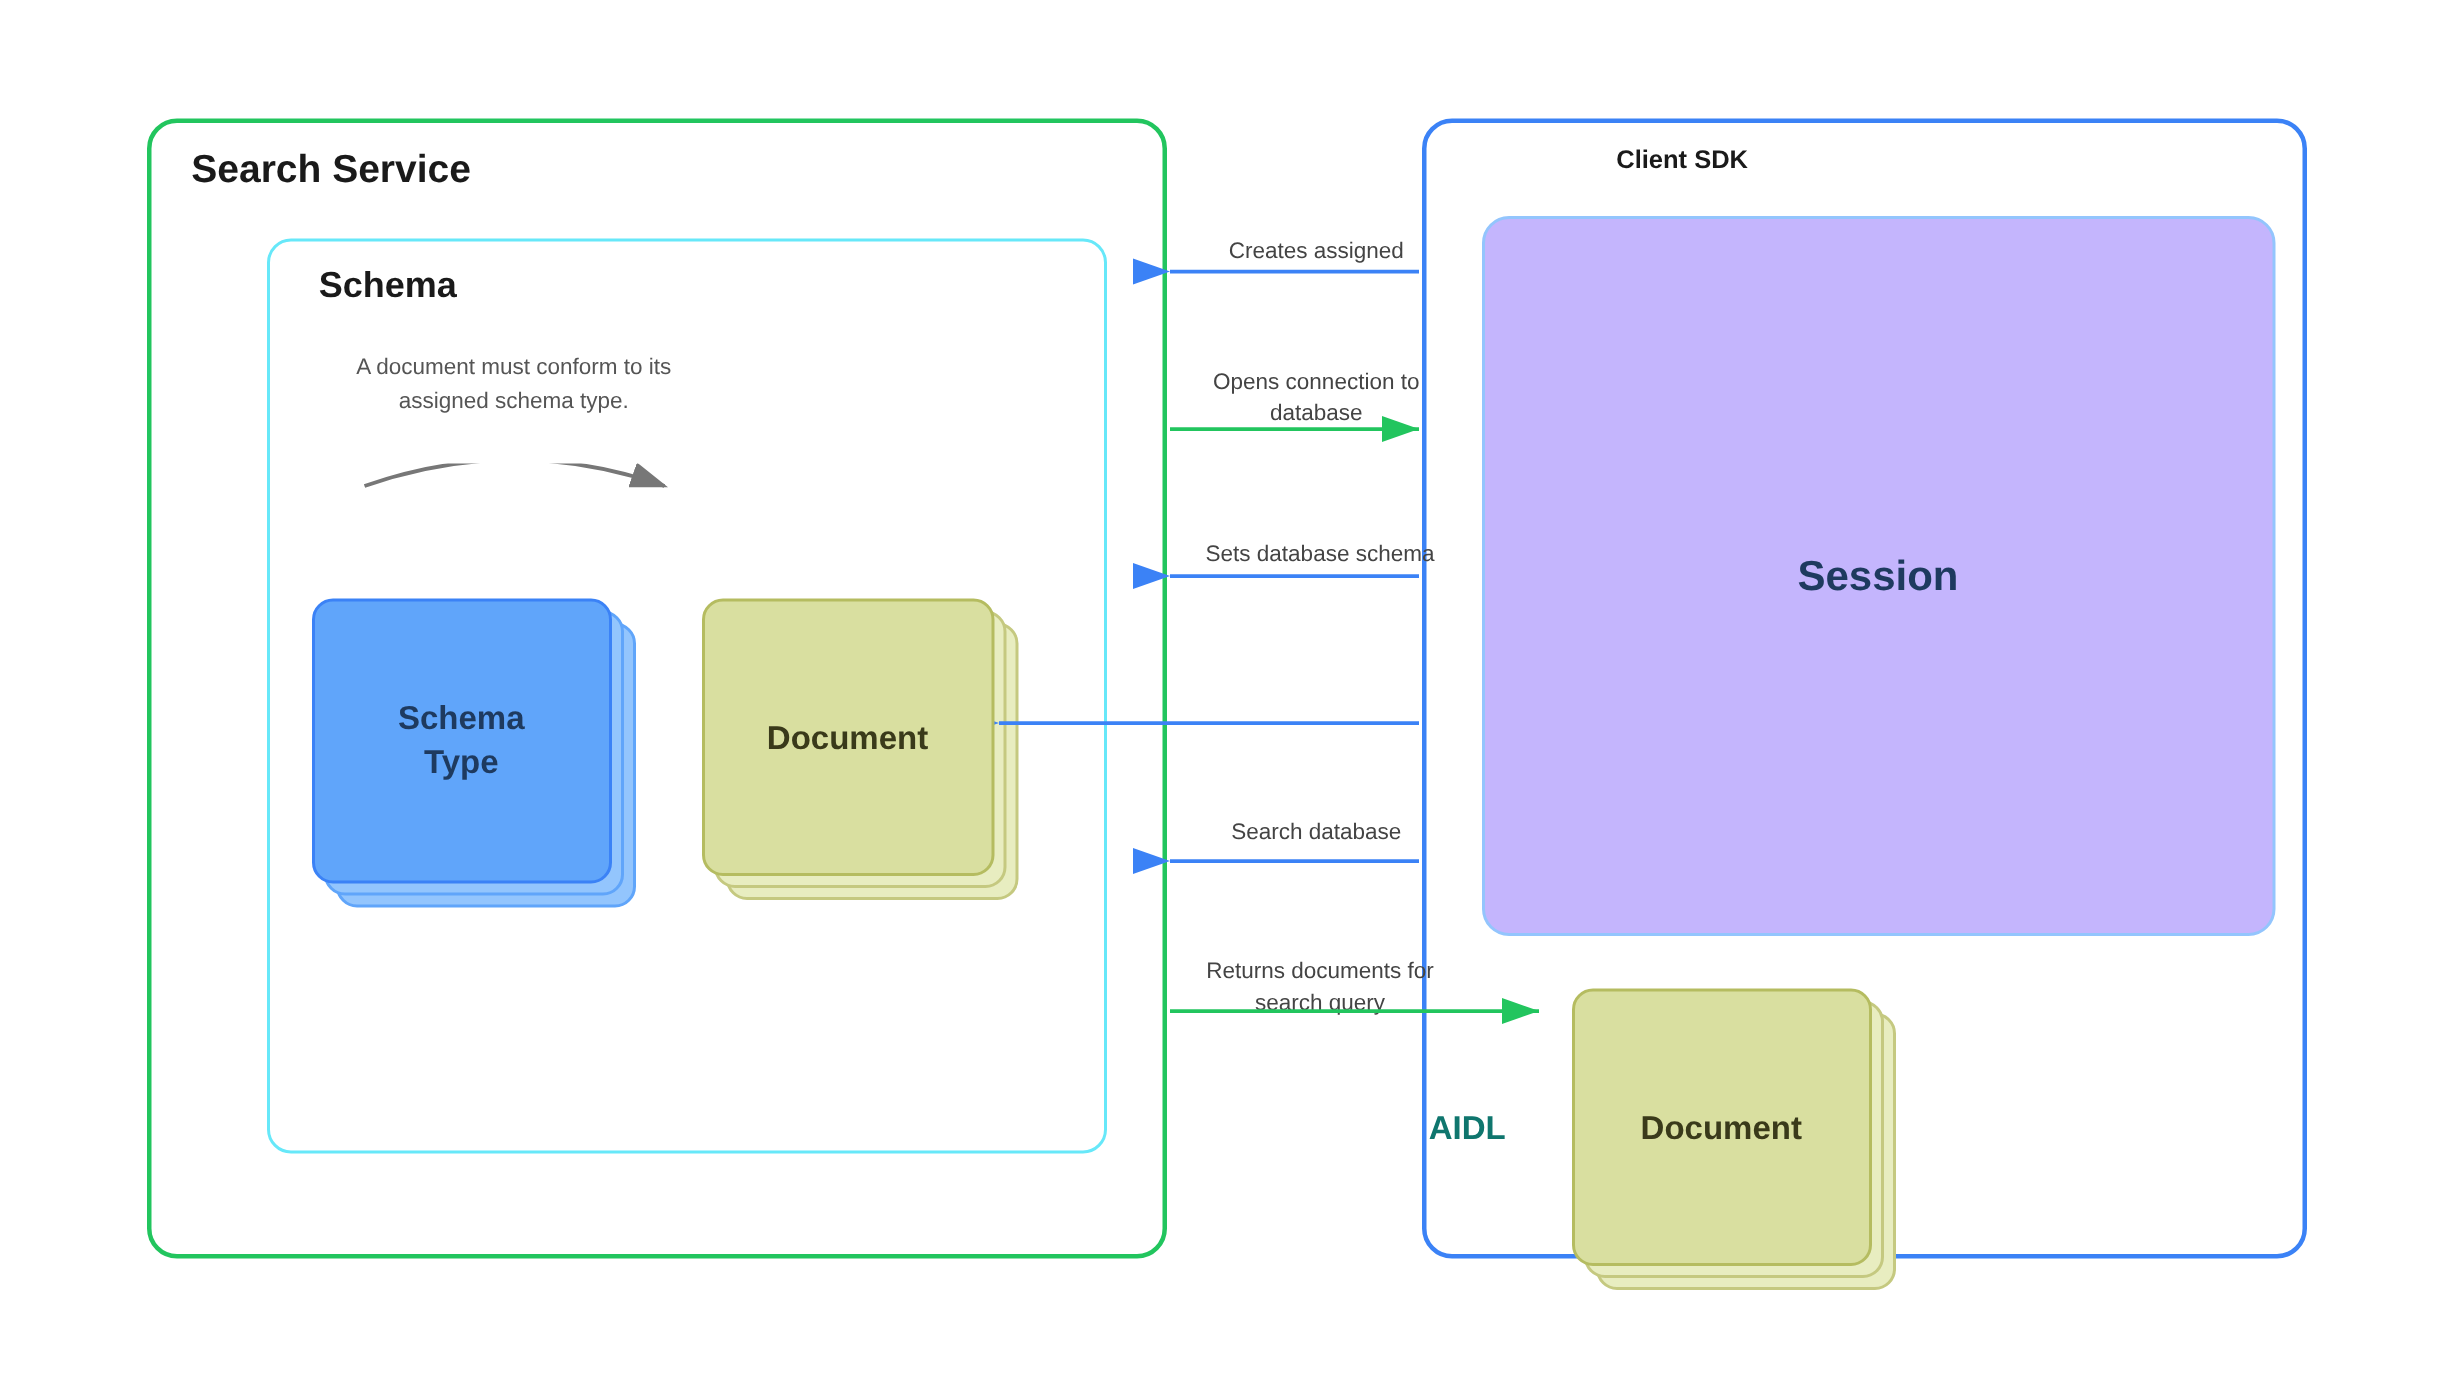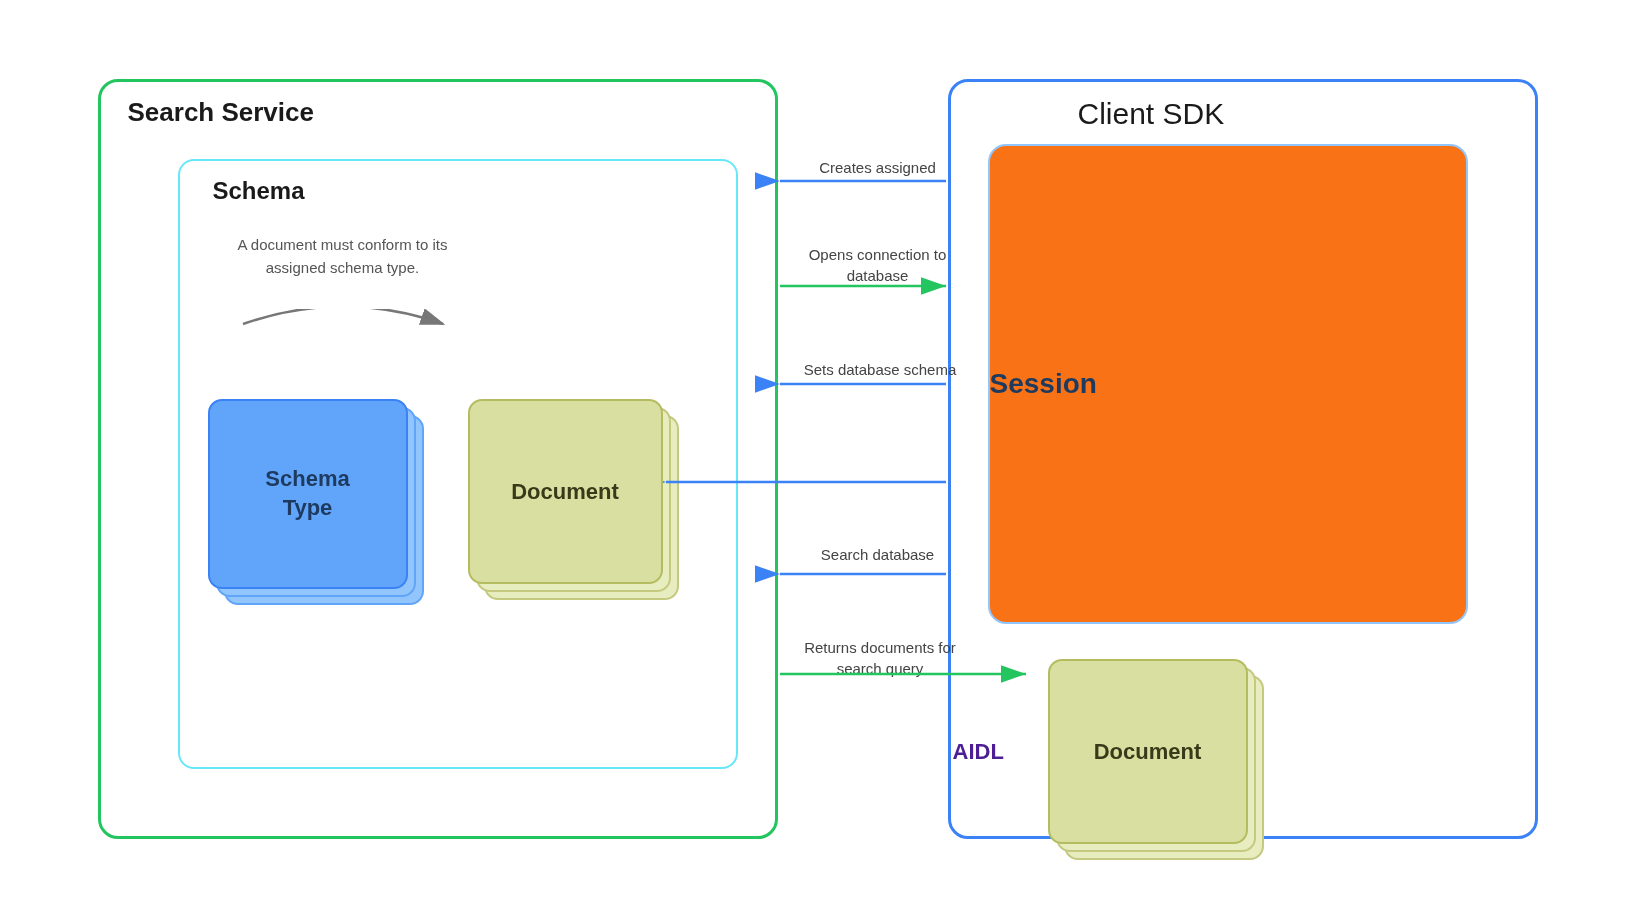--- a/index.html
+++ b/index.html
@@ -179,38 +179,38 @@
       width: 590px;
       height: 760px;
       border: 3px solid #3b82f6;
       border-radius: 20px;
       background: transparent;
     }
     .client-sdk-label {
       position: absolute;
       left: 1010px;
       top: 58px;
-      font-size: 30px;
-      font-weight: 400;
+      font-size: 17px;
+      font-weight: 700;
       color: #1a1a1a;
     }
 
     
     .session-card {
       position: absolute;
       left: 920px;
       top: 105px;
-      width: 480px;
+      width: 529px;
       height: 480px;
-      background: #f97316;
+      background: #c4b5fd;
       border: 2px solid #93c5fd;
       border-radius: 18px;
       display: flex;
       align-items: center;
-      justify-content: flex-start;
+      justify-content: center;
     }
     .session-card span {
       font-size: 28px;
       font-weight: 600;
       color: #1e3a5f;
     }
 
     
     .document-stack-right {
       position: absolute;
@@ -253,21 +253,21 @@
       color: #3a3a1a;
     }
 
     
     .aidl-label {
       position: absolute;
       left: 885px;
       top: 700px;
       font-size: 22px;
       font-weight: 600;
-      color: #4c1d95;
+      color: #0f766e;
     }
 
     
     .arrow-label {
       position: absolute;
       font-size: 15px;
       color: #444;
       text-align: center;
       line-height: 1.4;
     }

